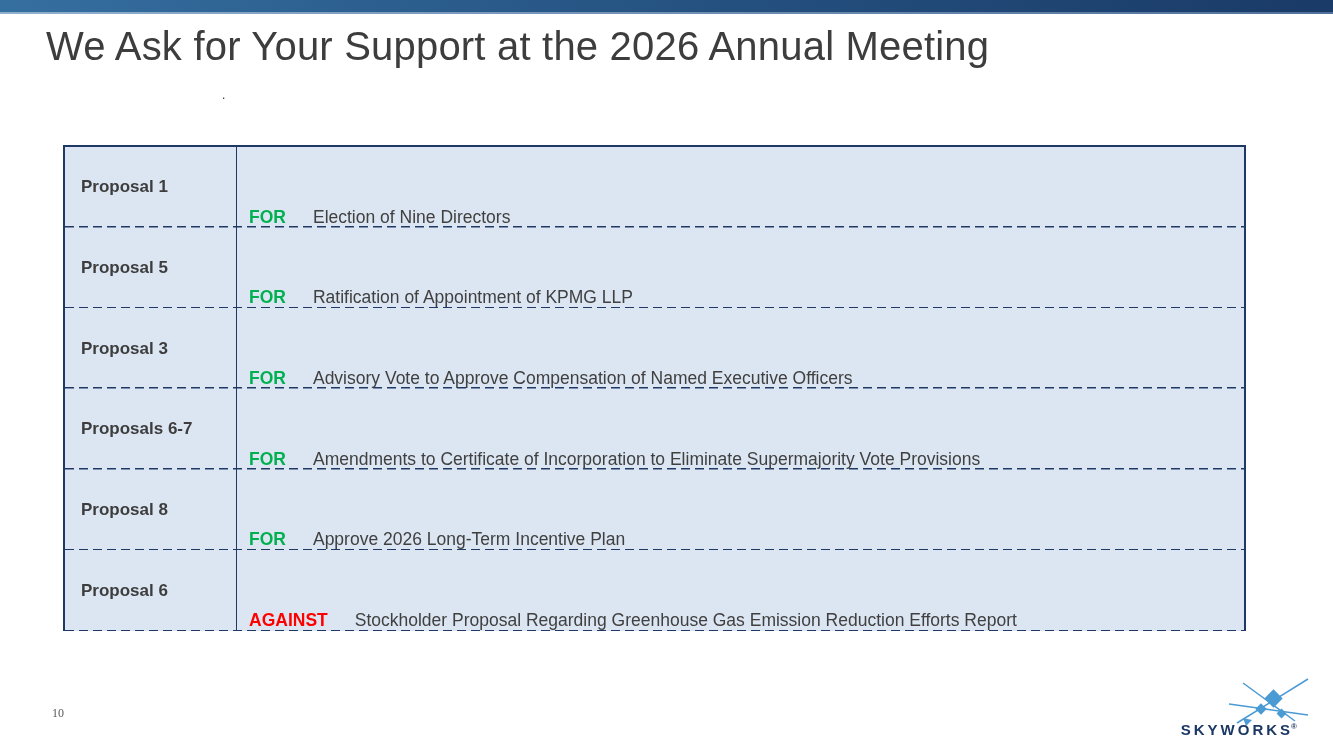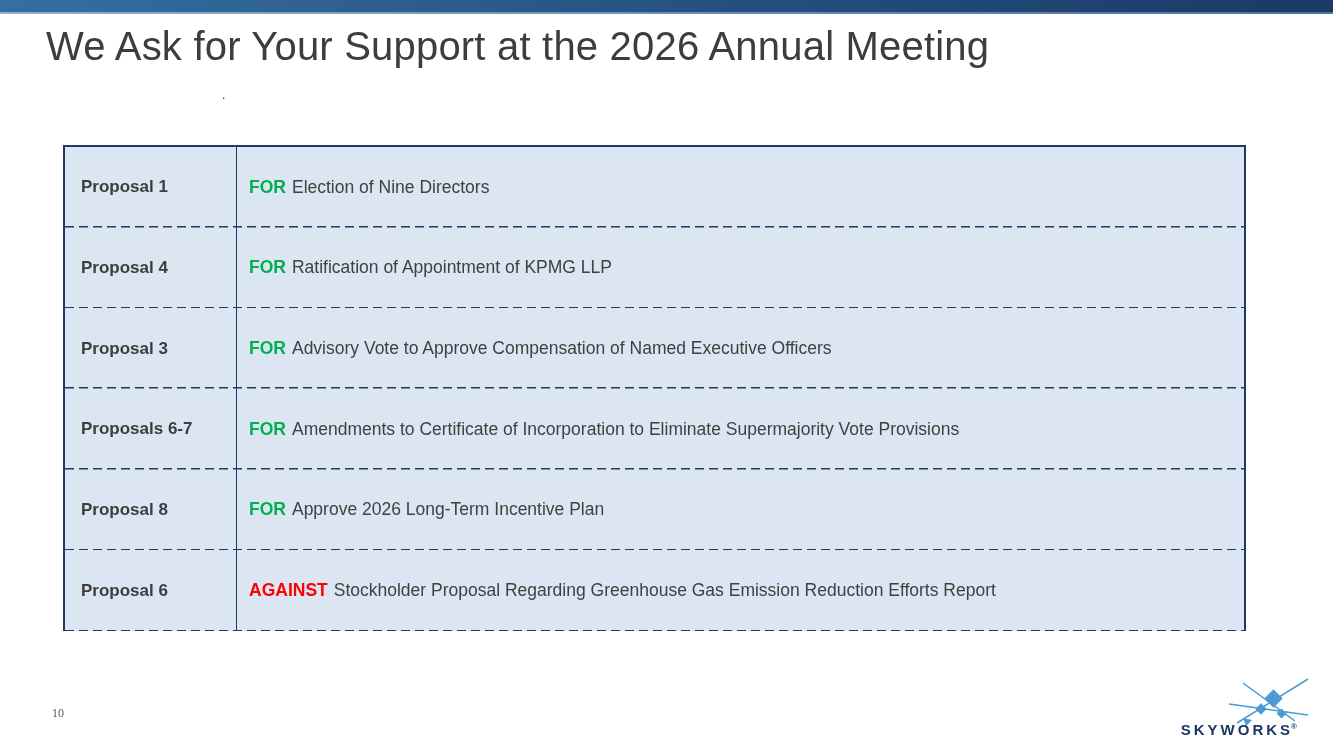--- a/index.html
+++ b/index.html
@@ -52,23 +52,23 @@
   .row:not(:last-child) {
     background: repeating-linear-gradient(to right, #1f3864 0 9px, transparent 9px 14px) left bottom / 100% 1.5px no-repeat;
   }
   .cell-label {
     border-right: 1.6px solid #1f3864;
     display: flex; align-items: center;
     padding-left: 16px;
     font-size: 17px; font-weight: 700; color: #3d3d3d;
   }
   .cell-content {
-    display: flex; align-items: center;
+    display: flex; align-items: flex-end;
     padding-left: 12px; padding-right: 8px;
-    font-size: 17.5px; color: #404040;
+    font-size: 17.5px; color: #404040; gap: 21px;
   }
   .vote { font-weight: 700; margin-right: 6px; }
   .vote[data-vote="FOR"] { color: #00b050; }
   .vote[data-vote="AGAINST"] { color: #ff0000; }
 
   
   .page-number {
     position: absolute; left: 52px; top: 706px;
     font-size: 12px; color: #595959; font-family: Liberation Serif, serif;
   }
@@ -98,21 +98,21 @@
 
   <div class="row">
     <div class="cell-label">Proposal 1</div>
     <div class="cell-content">
       <span class="vote" data-vote="FOR">FOR</span>
       <span>Election of Nine Directors</span>
     </div>
   </div>
 
   <div class="row">
-    <div class="cell-label">Proposal 4</div>
+    <div class="cell-label">Proposal 5</div>
     <div class="cell-content">
       <span class="vote" data-vote="FOR">FOR</span>
       <span>Ratification of Appointment of KPMG LLP</span>
     </div>
   </div>
 
   <div class="row">
     <div class="cell-label">Proposal 3</div>
     <div class="cell-content">
       <span class="vote" data-vote="FOR">FOR</span>

